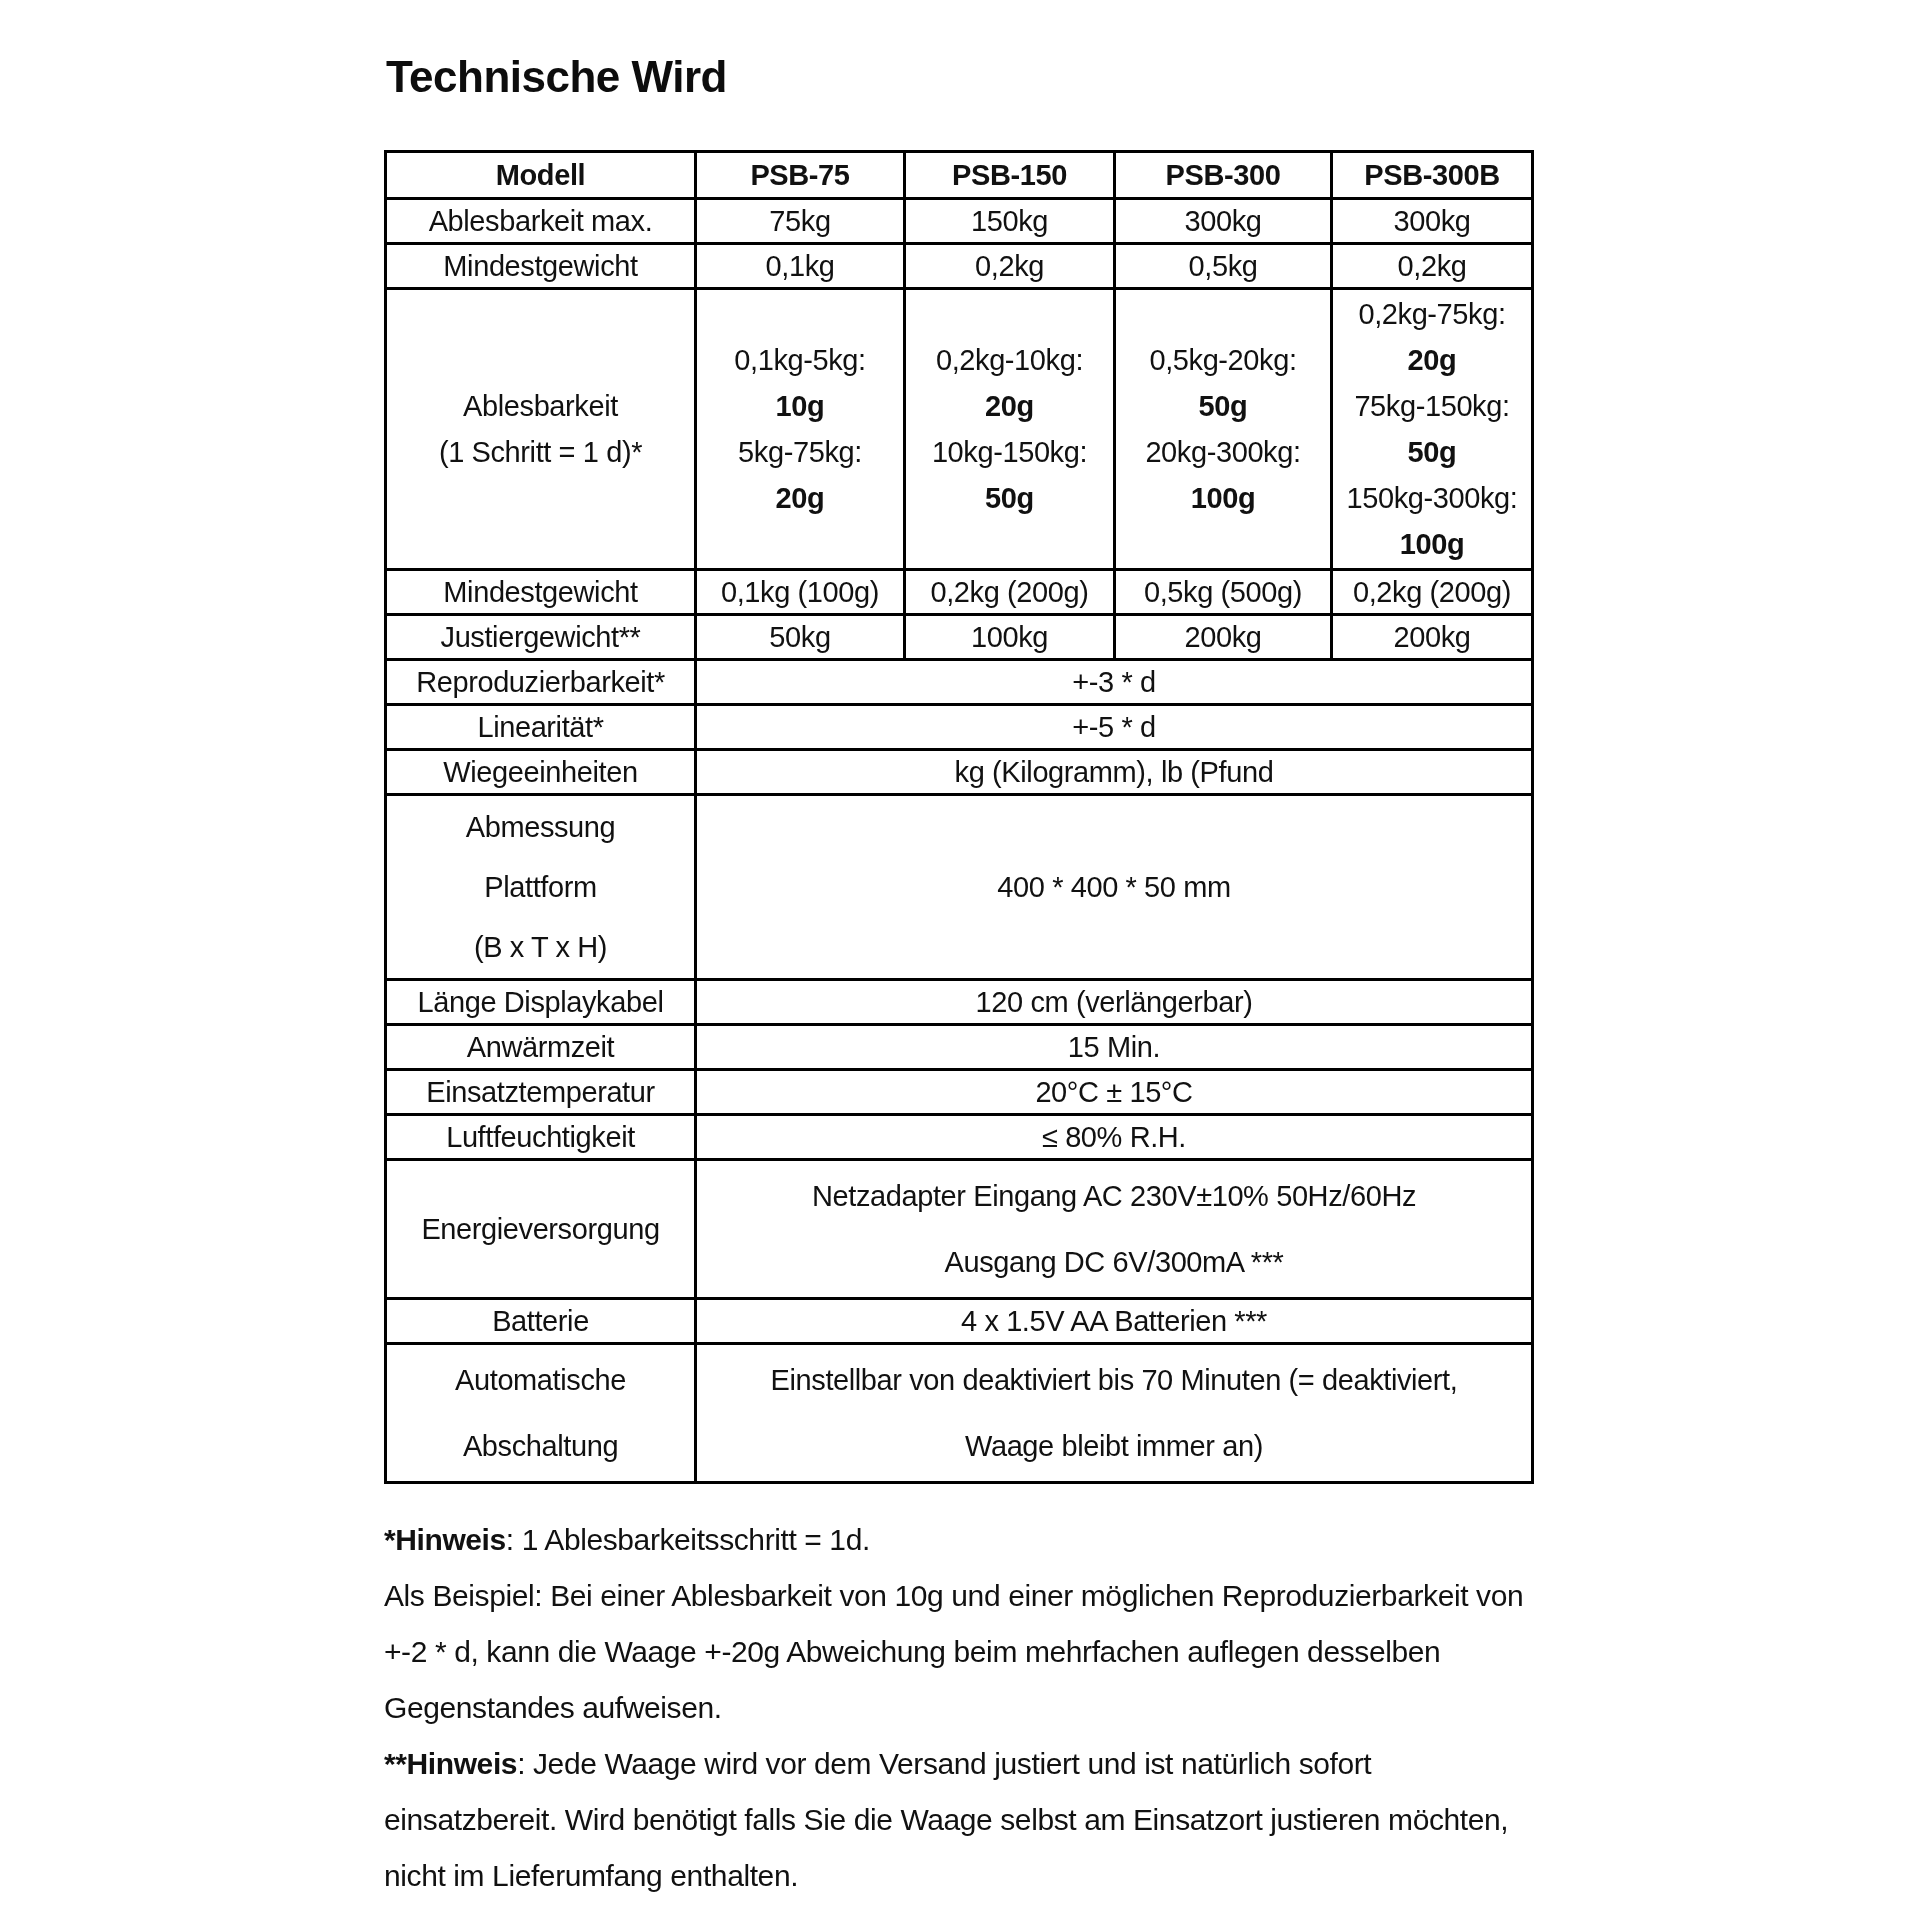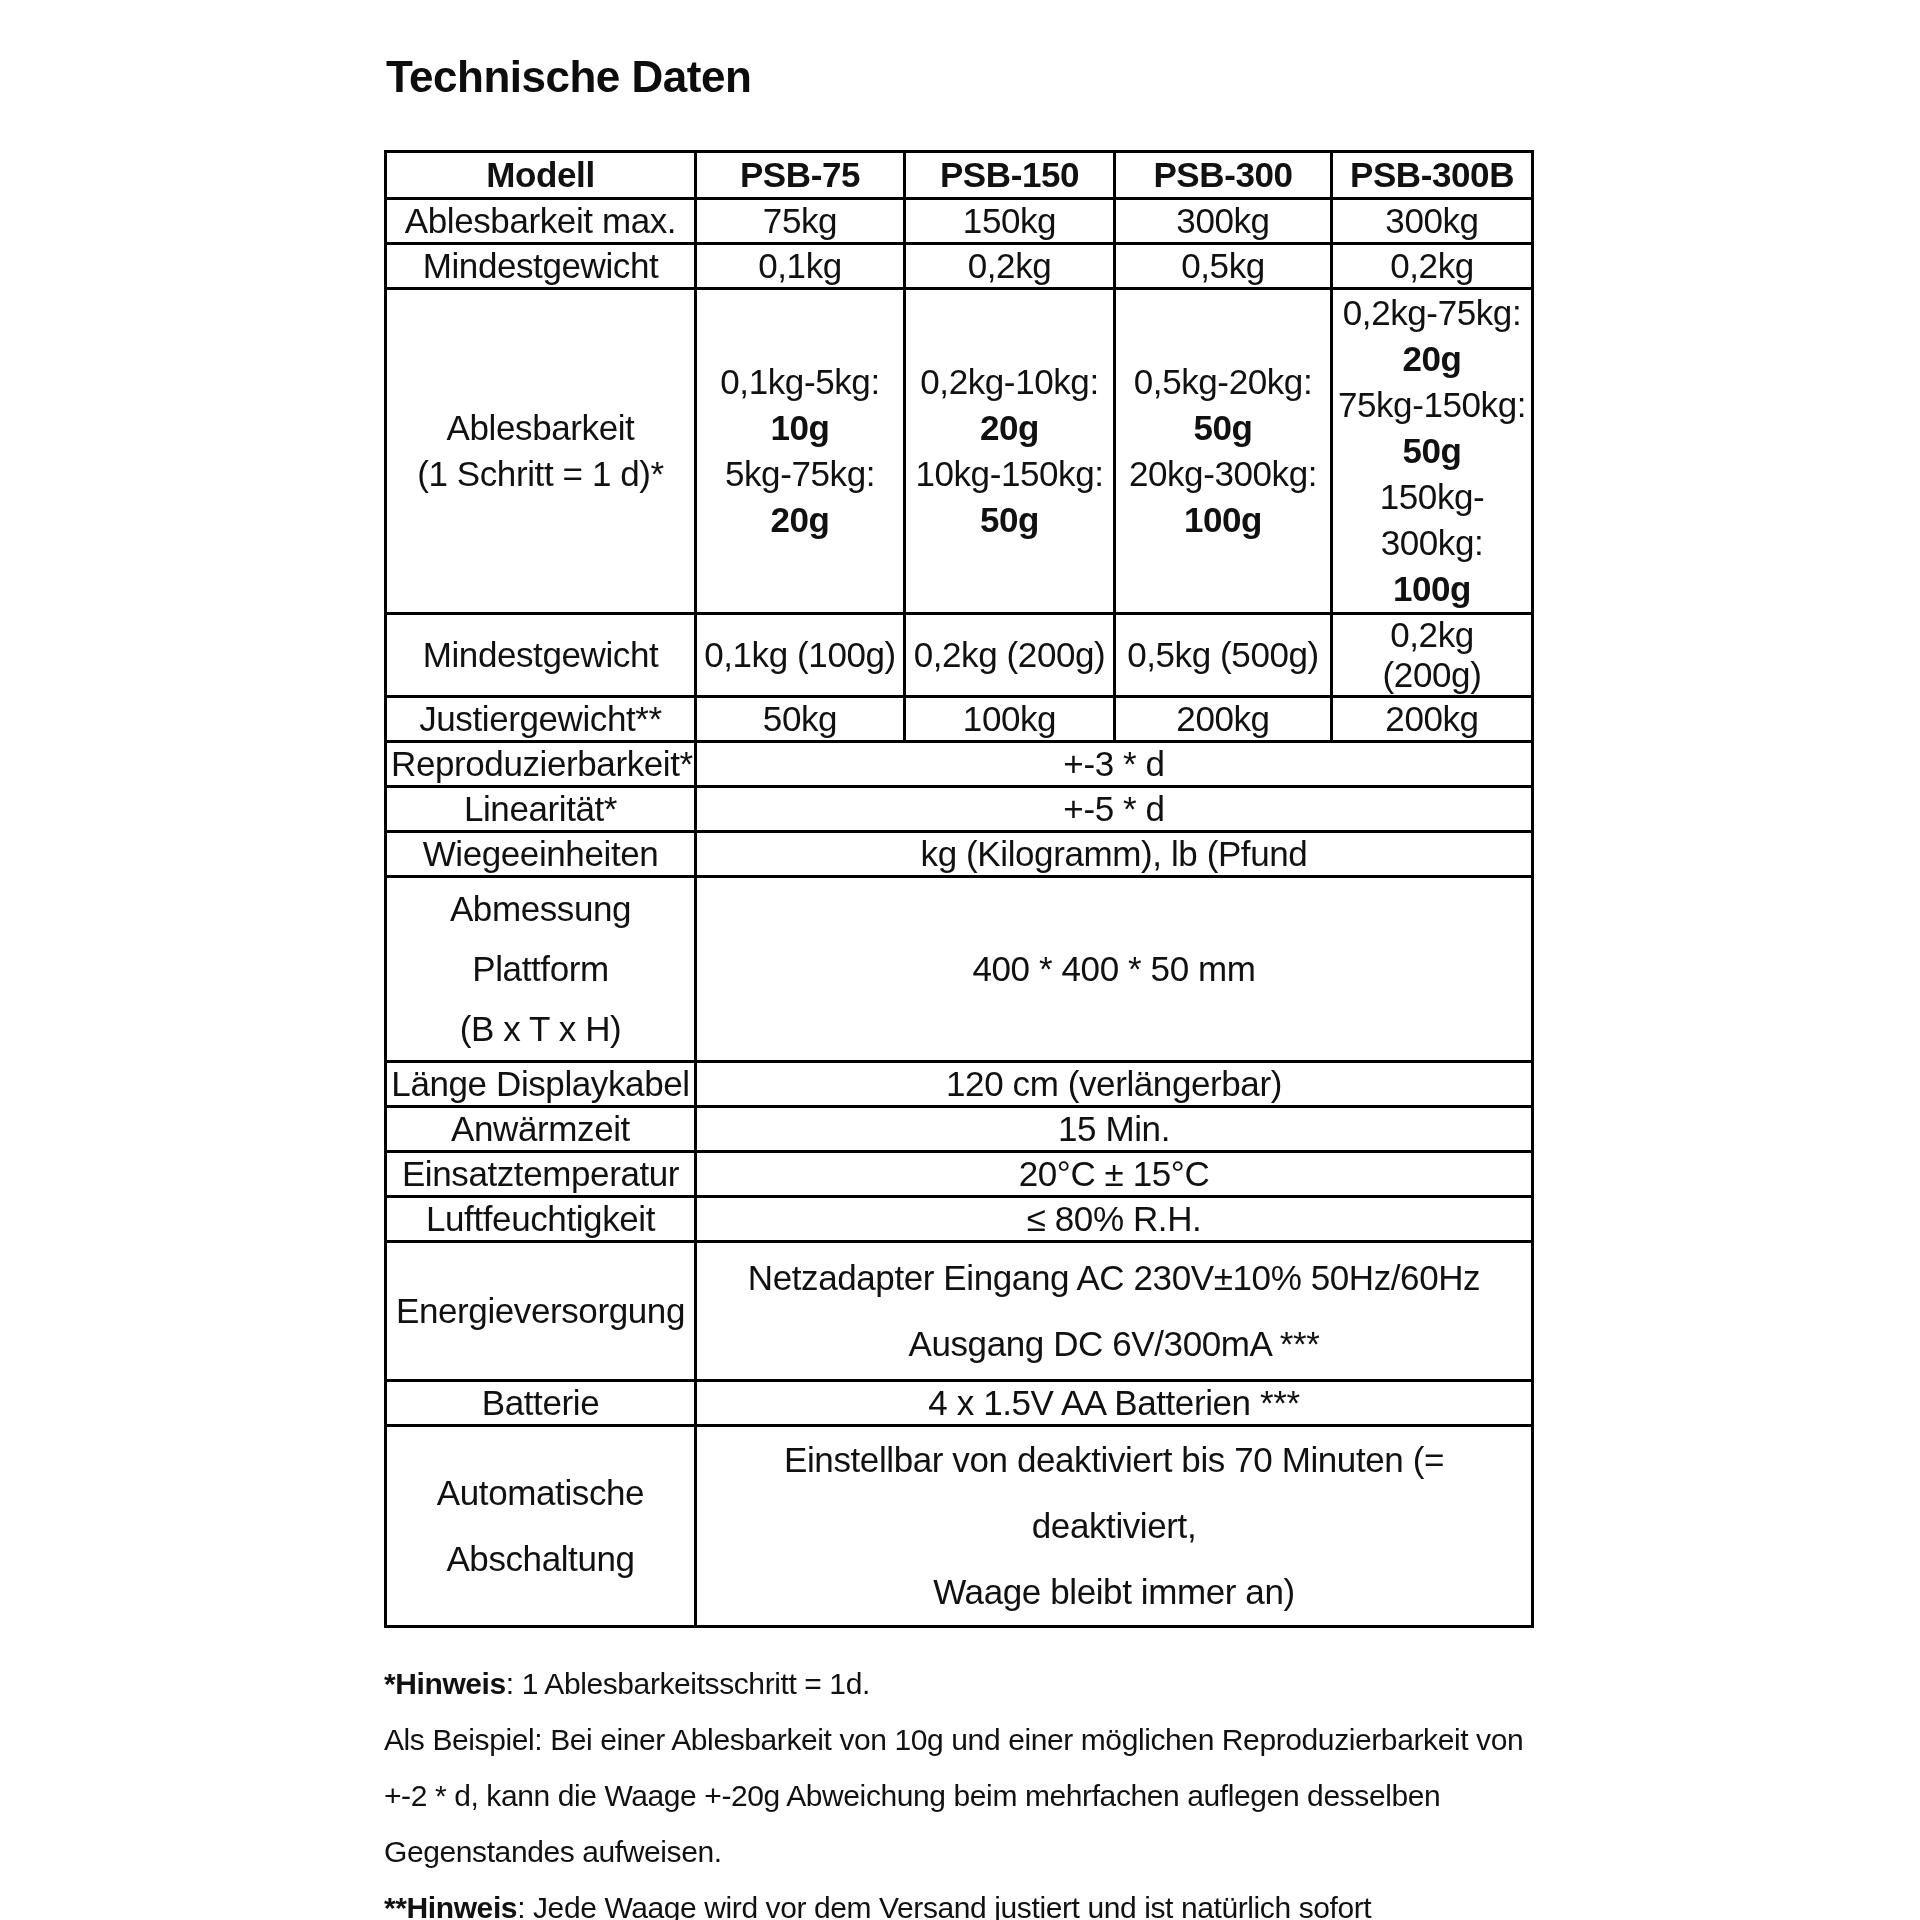--- a/index.html
+++ b/index.html
@@ -33,21 +33,21 @@
   table.spec {
     border-collapse: collapse;
     table-layout: fixed;
     width: 1147px;
     letter-spacing: -0.4px;
   }
   table.spec th, table.spec td {
     border: 3px solid #000000;
     text-align: center;
     vertical-align: middle;
-    font-size: 35px;
+    font-size: 29px;
     padding: 0 4px;
     overflow: hidden;
   }
   table.spec th { font-weight: bold; }
   .r-header th { height: 44px; }
   .r-simple td { height: 42px; }
   .r-ables td  { height: 278px; }
   .r-ables .ln { line-height: 46px; }
   .r-abm td    { height: 182px; }
   .r-abm .ln   { line-height: 60px; }
@@ -63,21 +63,21 @@
   }
   .footnotes p { margin: 0; }
   .fm { font-weight: bold; }
 </style>
 </head>
 <body>
 
 <div class="sheet">
   <div class="content">
 
-    <h1 class="doc-title">Technische Daten</h1>
+    <h1 class="doc-title">Technische Wird</h1>
 
     <table class="spec">
       <colgroup>
         <col style="width:310px">
           <col style="width:209px">
           <col style="width:210px">
           <col style="width:217px">
           <col style="width:201px">
       </colgroup>
 

